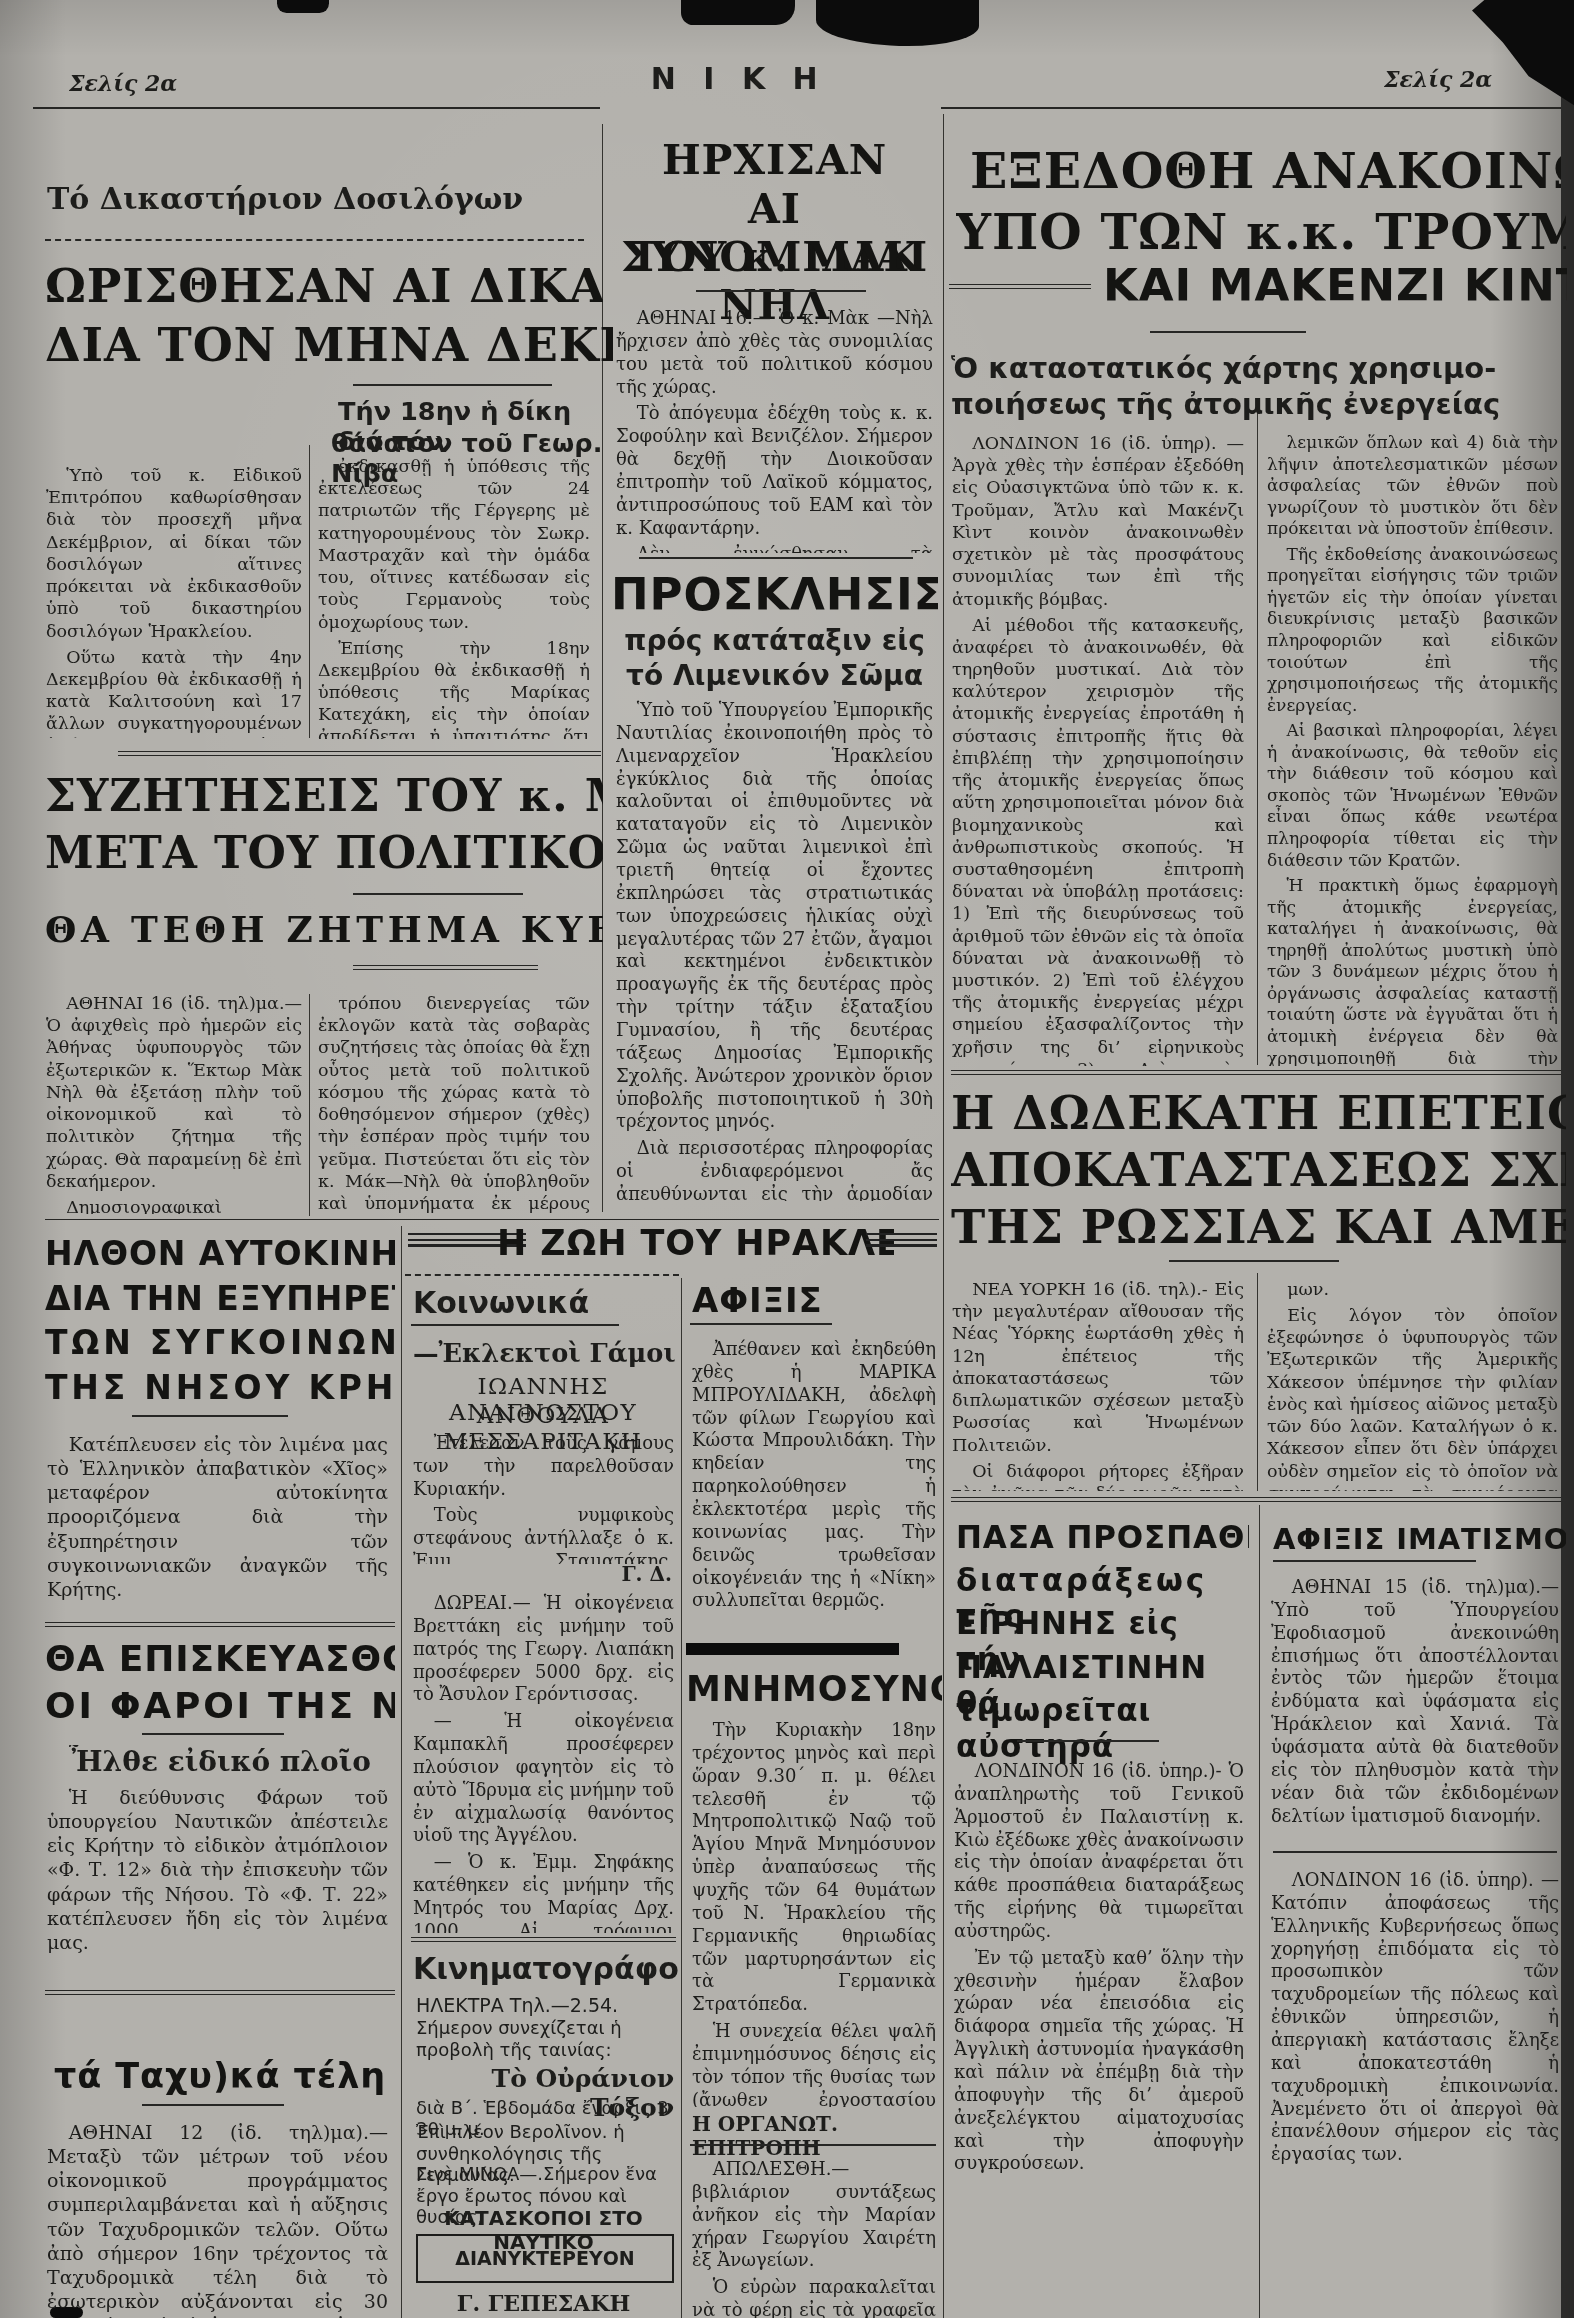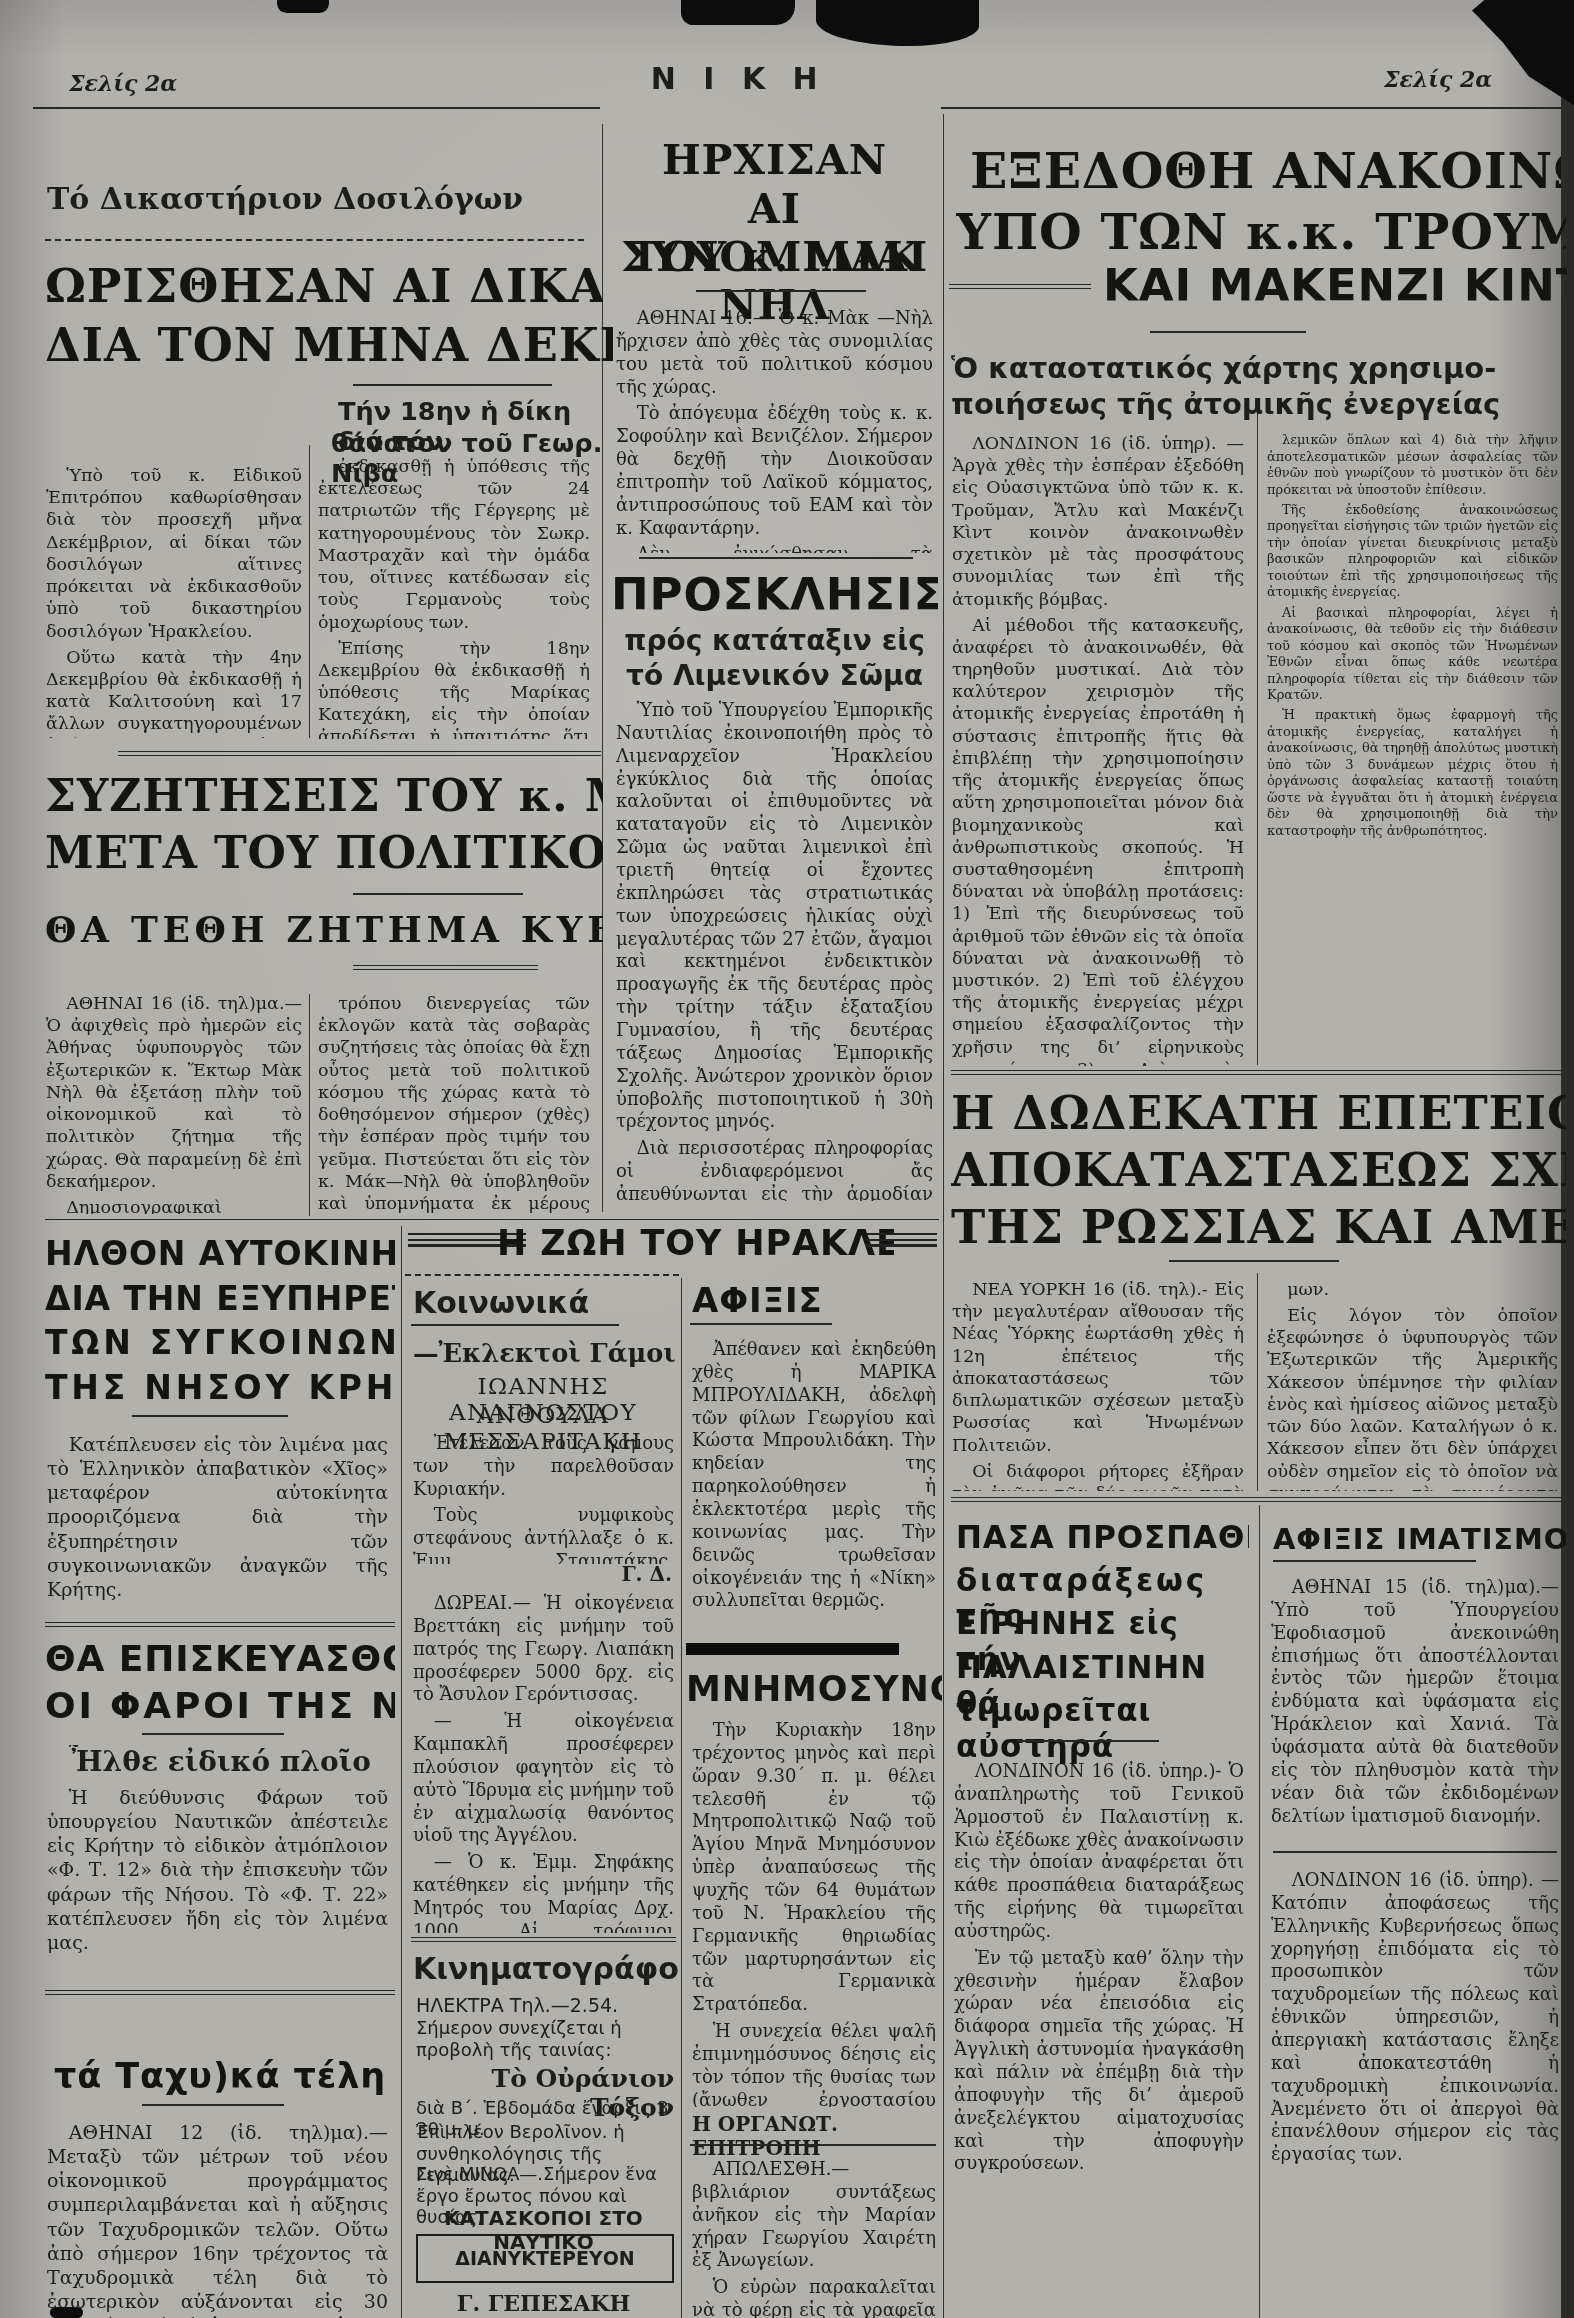--- a/index.html
+++ b/index.html
@@ -94,21 +94,21 @@
   <div class="abs serif b hl" style="left:956px;top:203px;width:610px;font-size:49px;white-space:nowrap;">ΥΠΟ ΤΩΝ κ.κ. ΤΡΟΥΜΑΝ, ΑΤΛΥ</div>
   <div class="dbl" style="left:949px;top:284px;width:142px;"></div>
   <div class="abs sans hl" style="left:1103px;top:259px;width:464px;font-size:45px;font-weight:600;white-space:nowrap;">ΚΑΙ ΜΑΚΕΝΖΙ ΚΙΝΤ</div>
   <div class="hr" style="left:1150px;top:331px;width:156px;"></div>
   <div class="abs sans b" style="left:951px;top:351px;width:615px;font-size:29px;">Ὁ καταοτατικός χάρτης χρησιμο-</div>
   <div class="abs sans b" style="left:951px;top:387px;width:615px;font-size:29px;">ποιήσεως τῆς ἀτομικῆς ἐνεργείας</div>
   <div class="abs bt" style="left:952px;top:432px;width:292px;height:634px;font-size:17.5px;">
       <p>ΛΟΝΔΙΝΟΝ 16 (ἰδ. ὑπηρ). — Ἀργὰ χθὲς τὴν ἑσπέραν ἐξεδόθη εἰς Οὐασιγκτῶνα ὑπὸ τῶν κ. κ. Τροῦμαν, Ἄτλυ καὶ Μακένζι Κὶντ κοινὸν ἀνακοινωθὲν σχετικὸν μὲ τὰς προσφάτους συνομιλίας των ἐπὶ τῆς ἀτομικῆς βόμβας.</p>
       <p>Αἱ μέθοδοι τῆς κατασκευῆς, ἀναφέρει τὸ ἀνακοινωθέν, θὰ τηρηθοῦν μυστικαί. Διὰ τὸν καλύτερον χειρισμὸν τῆς ἀτομικῆς ἐνεργείας ἐπροτάθη ἡ σύστασις ἐπιτροπῆς ἥτις θὰ ἐπιβλέπῃ τὴν χρησιμοποίησιν τῆς ἀτομικῆς ἐνεργείας ὅπως αὕτη χρησιμοποιεῖται μόνον διὰ βιομηχανικοὺς καὶ ἀνθρωπιστικοὺς σκοπούς. Ἡ συσταθησομένη ἐπιτροπὴ δύναται νὰ ὑποβάλῃ προτάσεις: 1) Ἐπὶ τῆς διευρύνσεως τοῦ ἀριθμοῦ τῶν ἐθνῶν εἰς τὰ ὁποῖα δύναται νὰ ἀνακοινωθῇ τὸ μυστικόν. 2) Ἐπὶ τοῦ ἐλέγχου τῆς ἀτομικῆς ἐνεργείας μέχρι σημείου ἐξασφαλίζοντος τὴν χρῆσιν της δι’ εἰρηνικοὺς σκοπούς. 3) Διὰ τὸν ἀποκλεισμὸν τῆς χρησιμοποιήσεώς της εἰς τὴν κατασκευὴν πο-</p>
     </div>
-  <div class="abs bt" style="left:1267px;top:432px;width:291px;height:634px;font-size:13px;">
+  <div class="abs bt" style="left:1267px;top:432px;width:291px;height:634px;font-size:17px;">
       <p>λεμικῶν ὅπλων καὶ 4) διὰ τὴν λῆψιν ἀποτελεσματικῶν μέσων ἀσφαλείας τῶν ἐθνῶν ποὺ γνωρίζουν τὸ μυστικὸν ὅτι δὲν πρόκειται νὰ ὑποστοῦν ἐπίθεσιν.</p>
       <p>Τῆς ἐκδοθείσης ἀνακοινώσεως προηγεῖται εἰσήγησις τῶν τριῶν ἡγετῶν εἰς τὴν ὁποίαν γίνεται διευκρίνισις μεταξὺ βασικῶν πληροφοριῶν καὶ εἰδικῶν τοιούτων ἐπὶ τῆς χρησιμοποιήσεως τῆς ἀτομικῆς ἐνεργείας.</p>
       <p>Αἱ βασικαὶ πληροφορίαι, λέγει ἡ ἀνακοίνωσις, θὰ τεθοῦν εἰς τὴν διάθεσιν τοῦ κόσμου καὶ σκοπὸς τῶν Ἡνωμένων Ἐθνῶν εἶναι ὅπως κάθε νεωτέρα πληροφορία τίθεται εἰς τὴν διάθεσιν τῶν Κρατῶν.</p>
       <p>Ἡ πρακτικὴ ὅμως ἐφαρμογὴ τῆς ἀτομικῆς ἐνεργείας, καταλήγει ἡ ἀνακοίνωσις, θὰ τηρηθῇ ἀπολύτως μυστικὴ ὑπὸ τῶν 3 δυνάμεων μέχρις ὅτου ἡ ὀργάνωσις ἀσφαλείας καταστῇ τοιαύτη ὥστε νὰ ἐγγυᾶται ὅτι ἡ ἀτομικὴ ἐνέργεια δὲν θὰ χρησιμοποιηθῇ διὰ τὴν καταστροφὴν τῆς ἀνθρωπότητος.</p>
     </div>
 
   <div class="dbl" style="left:118px;top:751px;width:483px;"></div>
   <div class="abs serif b hl" style="left:45px;top:770px;width:558px;font-size:44px;white-space:nowrap;">ΣΥΖΗΤΗΣΕΙΣ ΤΟΥ κ. ΜΑΚ ΝΗΛ</div>
   <div class="abs serif b hl" style="left:45px;top:827px;width:558px;font-size:44px;white-space:nowrap;">ΜΕΤΑ ΤΟΥ ΠΟΛΙΤΙΚΟΥ ΚΟΣΜΟΥ</div>
   <div class="hr" style="left:353px;top:893px;width:170px;"></div>

